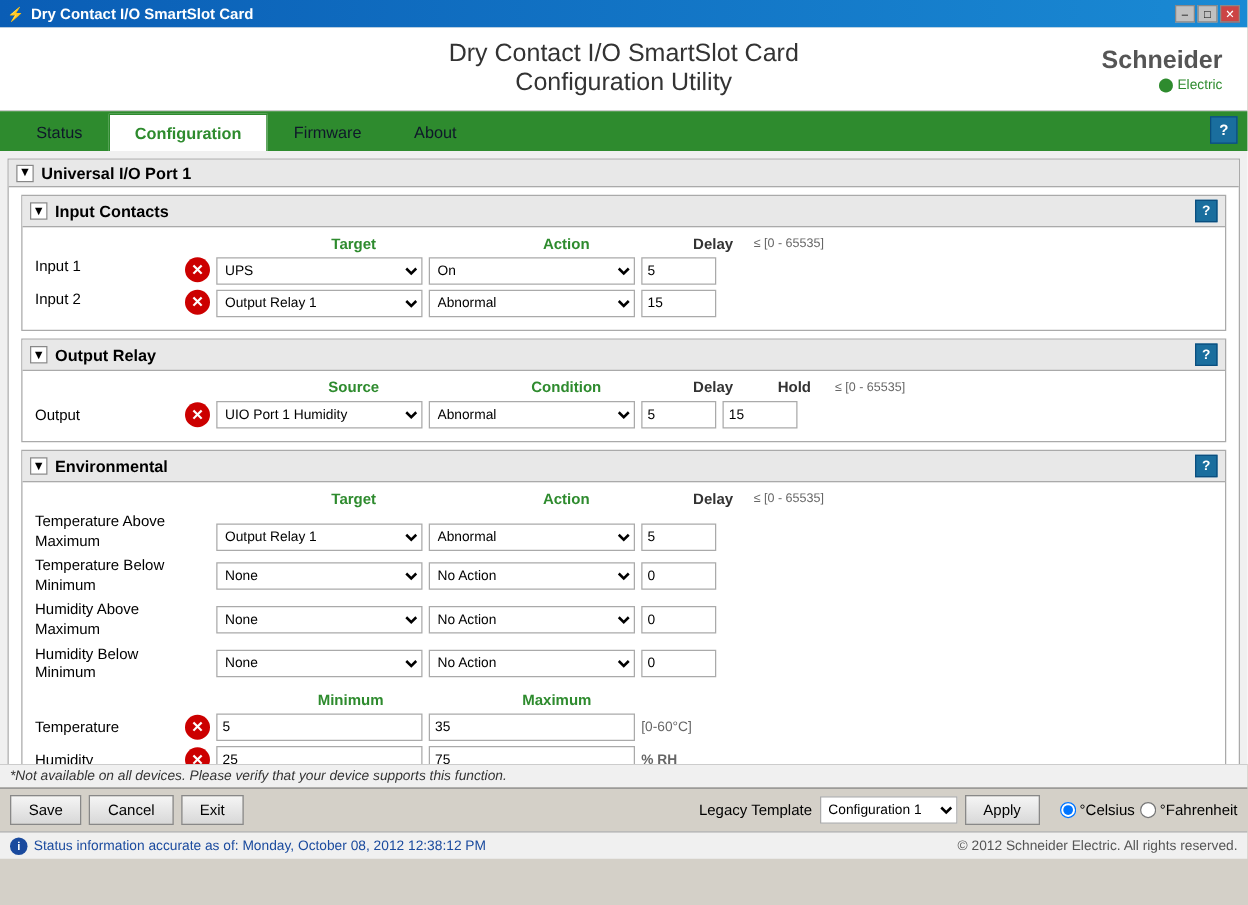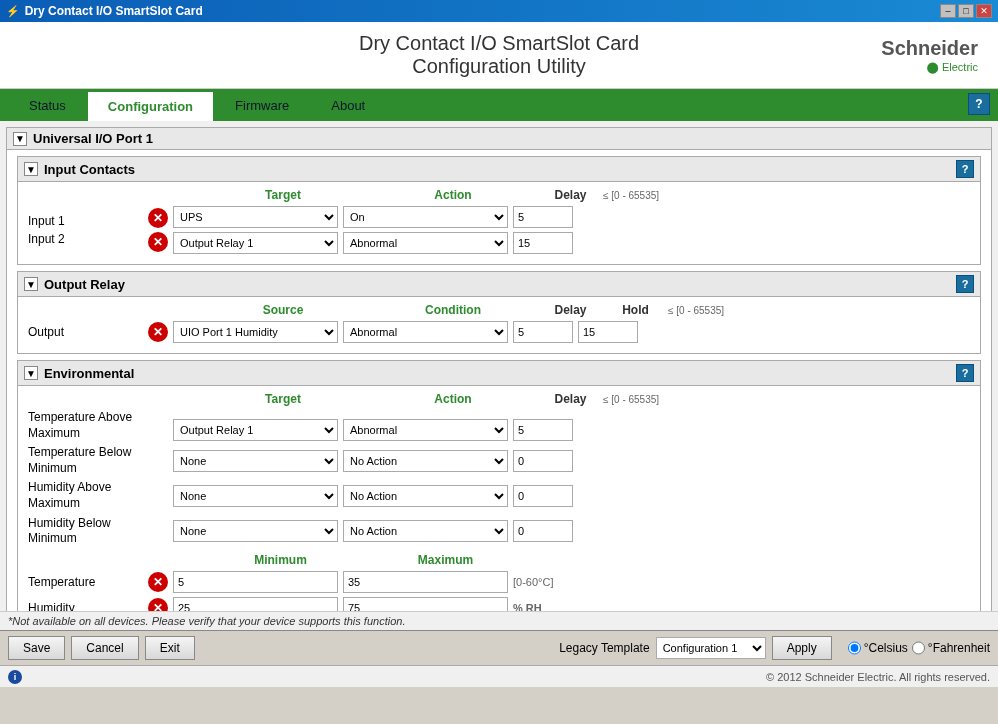--- a/index.html
+++ b/index.html
@@ -255,21 +255,21 @@
         </div>
         <div class="section-content">
 
           <div style="display:flex; align-items:center; margin-bottom:4px; padding-left:170px;">
             <div style="width:170px; text-align:center; font-weight:bold; color:#2e8b2e; font-size:12px;">Target</div>
             <div style="width:170px; text-align:center; font-weight:bold; color:#2e8b2e; font-size:12px;">Action</div>
             <div style="width:65px; text-align:center; font-weight:bold; color:#333; font-size:12px;">Delay</div>
             <div style="font-size:10px; color:#666;">≤ [0 - 65535]</div>
           </div>
 
-          <div style="display:flex; align-items:flex-end; margin-bottom:4px;">
+          <div style="display:flex; align-items:flex-start; margin-bottom:4px;">
             <div style="width:120px; font-size:12px;">Input 1</div>
             <div class="error-icon">✕</div>
             <div style="width:165px; margin-right:5px;">
               <select>
                 <option>UPS</option>
                 <option>Output Relay 1</option>
                 <option>None</option>
               </select>
             </div>
             <div style="width:165px; margin-right:5px;">
@@ -510,14 +510,15 @@
     </div>
     <div class="radio-group">
       <input type="radio" name="tempUnit" id="fahrenheit" style="">
       <label for="fahrenheit">°Fahrenheit</label>
     </div>
   </div>
 </div>
 
 <div class="status-bar">
   <div class="info-icon">i</div>
+  <span>Status information accurate as of: Monday, October 08, 2012 12:38:12 PM</span>
   <span style="margin-left:auto; color:#555; font-size:11px;">© 2012 Schneider Electric. All rights reserved.</span>
 </div>
 
 </body></html>

